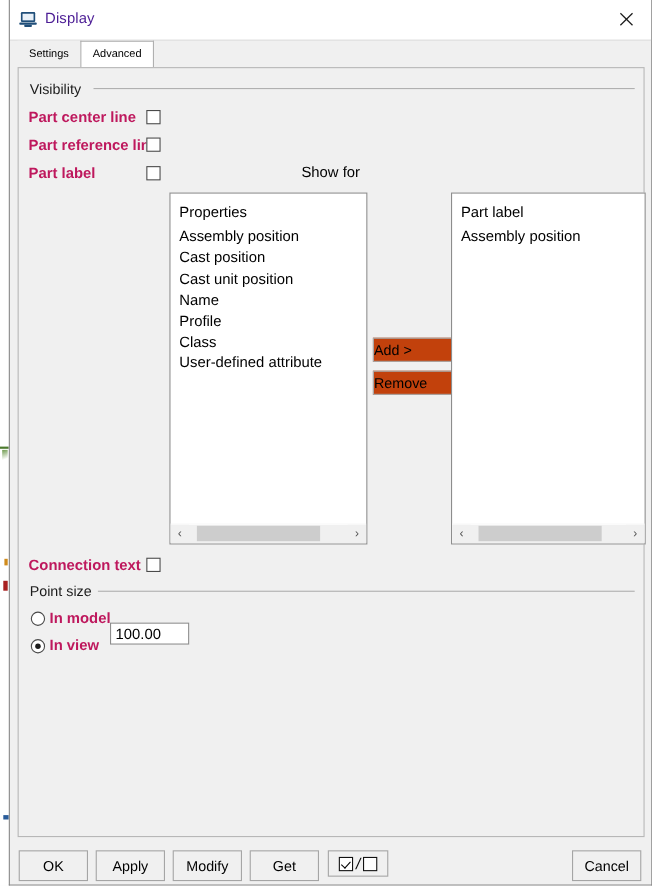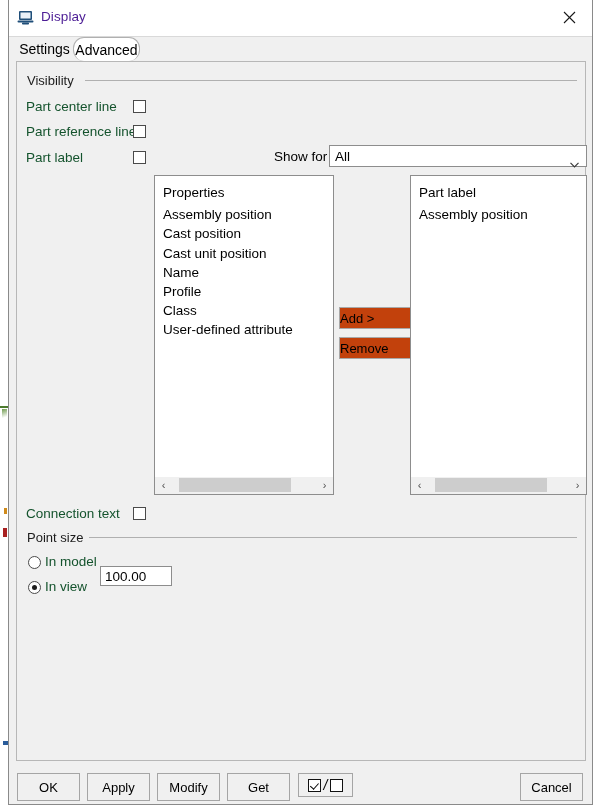--- a/index.html
+++ b/index.html
@@ -76,21 +76,21 @@
     left: 0px;
     top: 37px;
     width: 585px;
     height: 24px;
   }
   .tab {
     position: absolute;
     top: 0;
     height: 24px;
     box-sizing: border-box;
-    font-size: 14px;
+    font-size: 10px;
     color: #000;
     display: flex;
     align-items: center;
     justify-content: center;
     cursor: default;
     background: #f0f0f0;
   }
   .tab.inactive { color: #000; }
   .tab.active {
     background: #ffffff;
@@ -123,22 +123,23 @@
   }
   .group-line {
     position: absolute;
     height: 1px;
     background: #b0b0b0;
   }
 
   .field-label {
     position: absolute;
     font-size: 13.5px;
-    color: #14532d;
+    color: #be185d;
     white-space: nowrap;
+    font-weight: bold;
   }
 
   
   .checkbox {
     position: absolute;
     width: 13px;
     height: 13px;
     background: #ffffff;
     border: 1px solid #4a4a4a;
     box-sizing: border-box;
@@ -371,48 +372,40 @@
         <line x1="1" y1="1" x2="12" y2="12" stroke="#1a1a1a" stroke-width="1.1"></line>
         <line x1="12" y1="1" x2="1" y2="12" stroke="#1a1a1a" stroke-width="1.1"></line>
       </svg>
     </div>
   </div>
 
   <div id="tabstrip">
     <div class="tab inactive" style="left:7px; width:57px;">
       <span>Settings</span>
     </div>
-    <div class="tab active" style="left:64px; width:67px;border-radius:11px;">
+    <div class="tab active" style="left:64px; width:67px;">
       <span>Advanced</span>
     </div>
   </div>
 
   <div id="client">
 
     <span class="group-label" style="left:10px; top:11px;">Visibility</span>
     <div class="group-line" style="left:68px; top:18px; width:492px;"></div>
 
     <span class="field-label" style="left:9px; top:37px;">Part center line</span>
     <div class="checkbox" style="left:116px; top:38px;"></div>
 
     <span class="field-label" style="left:9px; top:62px;">Part reference line</span>
     <div class="checkbox" style="left:116px; top:63px;"></div>
 
     <span class="field-label" style="left:9px; top:88px;">Part label</span>
     <div class="checkbox" style="left:116px; top:89px;"></div>
 
     <span id="showfor-label" style="left:257px; top:87px;">Show for</span>
-    <div id="showfor-combo" style="left:312px; top:83px;">
-      <span id="showfor-value">All</span>
-      <span id="showfor-arrow">
-        <svg width="9" height="6" viewBox="0 0 9 6">
-          <polyline points="0.5,0.8 4.5,4.8 8.5,0.8" fill="none" stroke="#3a3a3a" stroke-width="1.2"></polyline>
-        </svg>
-      </span>
-    </div>
 
     <div class="listbox" style="left:137px; top:113px; width:180px; height:320px;">
       <div class="list-items">
         <div class="list-item header">Properties</div>
         <div class="list-item">Assembly position</div>
         <div class="list-item">Cast position</div>
         <div class="list-item">Cast unit position</div>
         <div class="list-item">Name</div>
         <div class="list-item">Profile</div>
         <div class="list-item">Class</div>

